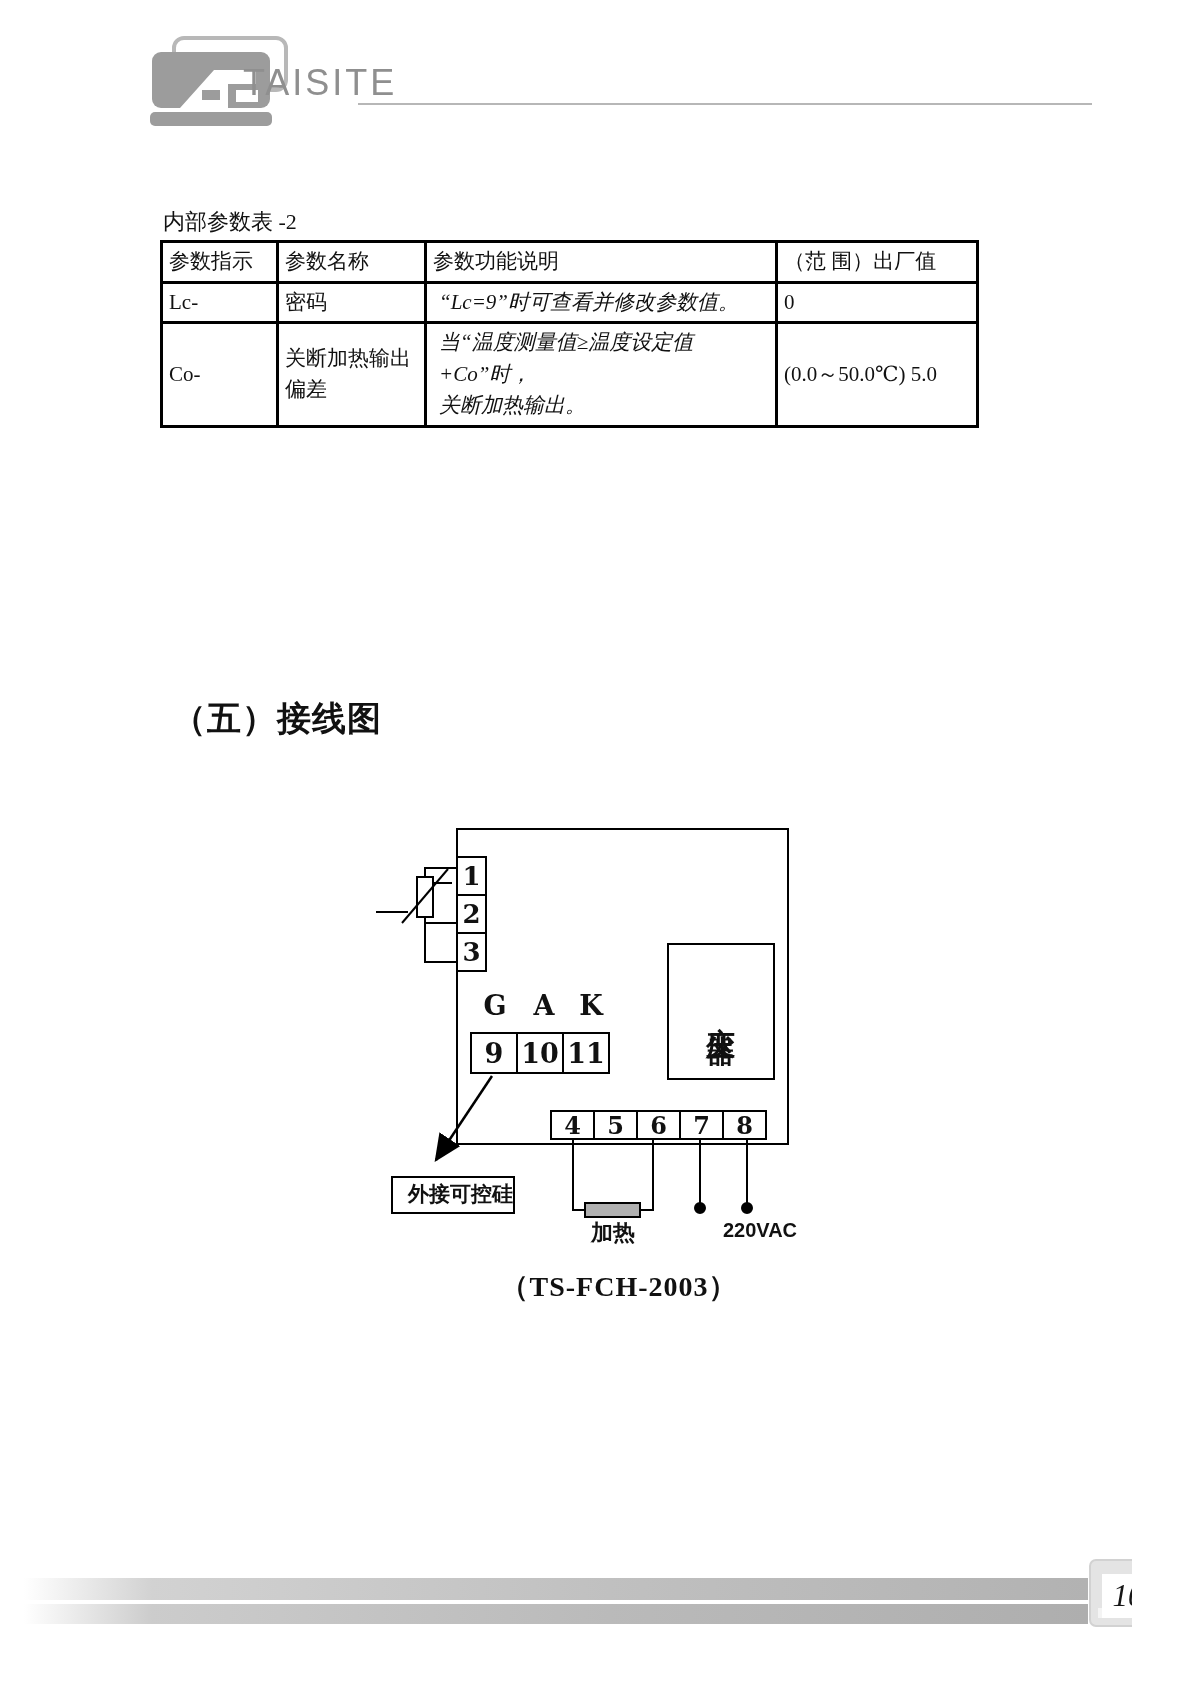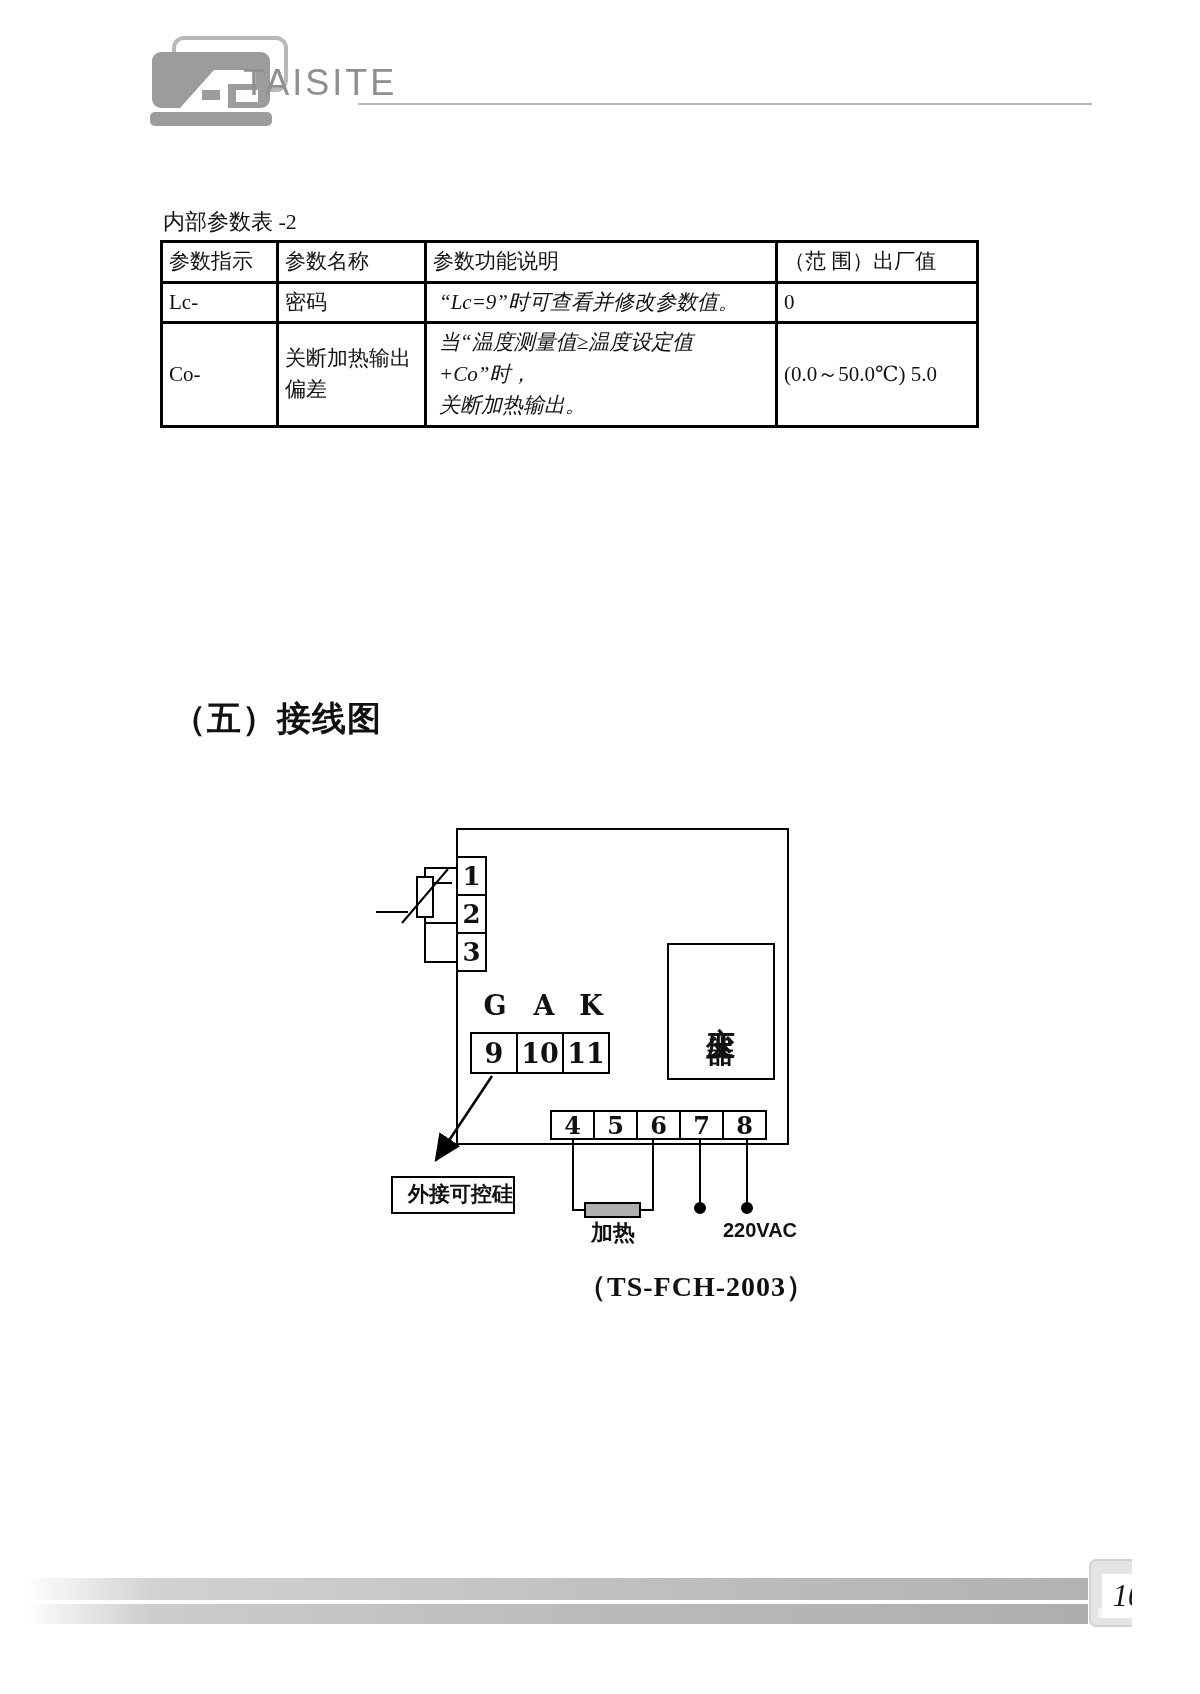--- a/index.html
+++ b/index.html
@@ -48,21 +48,21 @@
        background:#fff;z-index:3;display:flex;align-items:center;justify-content:center;
        writing-mode:vertical-rl;text-orientation:upright;letter-spacing:6px;
        font-family:"Liberation Sans","DejaVu Sans",sans-serif;font-weight:bold;font-size:29px;}
   .scr-box{position:absolute;left:61px;top:416px;width:120px;height:34px;border:2px solid #000;z-index:3;
        text-align:right;line-height:32px;font-weight:bold;font-size:21px;
        font-family:"Liberation Sans","DejaVu Sans",sans-serif;background:#fff;}
   .heater-label{position:absolute;left:250px;top:458px;width:66px;text-align:center;z-index:3;
        font-weight:bold;font-size:22px;font-family:"Liberation Sans","DejaVu Sans",sans-serif;}
   .power-label{position:absolute;left:350px;top:459px;width:90px;text-align:center;z-index:3;
        font-weight:bold;font-size:20px;font-family:"Liberation Sans","DejaVu Sans",sans-serif;margin-left:35px;}
-  .diagram-caption{position:absolute;left:115px;top:508px;width:370px;text-align:right;z-index:3;
+  .diagram-caption{position:absolute;left:104px;top:508px;width:370px;text-align:center;z-index:3;
        font-weight:bold;font-size:28px;letter-spacing:1px;}
 
   
   .foot-bar1{position:absolute;left:24px;top:1578px;width:1064px;height:22px;
        background:linear-gradient(90deg,rgba(255,255,255,0) 0%,#d2d2d2 12%,#c0c0c0 55%,#b2b2b2 100%);}
   .foot-bar2{position:absolute;left:24px;top:1604px;width:1064px;height:20px;
        background:linear-gradient(90deg,rgba(255,255,255,0) 0%,#cccccc 12%,#bababa 55%,#aeaeae 100%);}
   .page-badge{position:absolute;left:1084px;top:1558px;width:82px;height:72px;z-index:2;}
   .page-num{position:absolute;left:1102px;top:1574px;width:52px;height:44px;background:#fff;z-index:3;
        text-align:center;font-style:italic;font-size:31px;line-height:44px;color:#161616;

